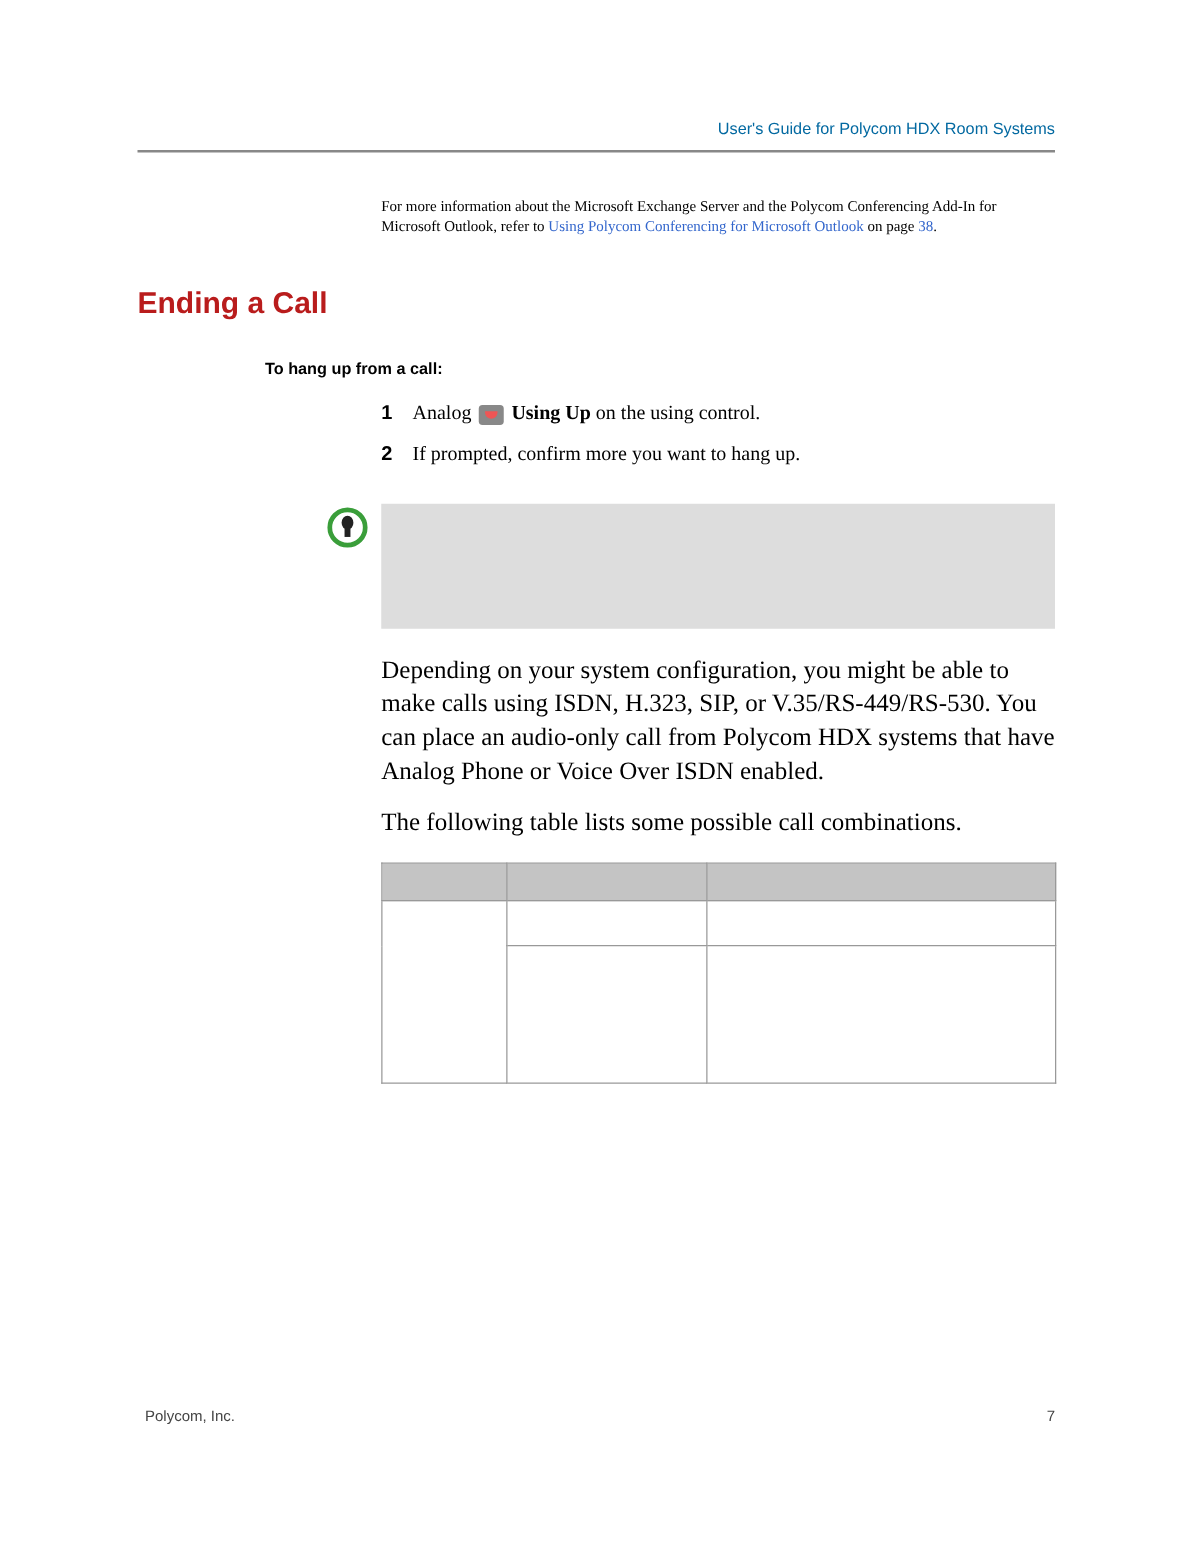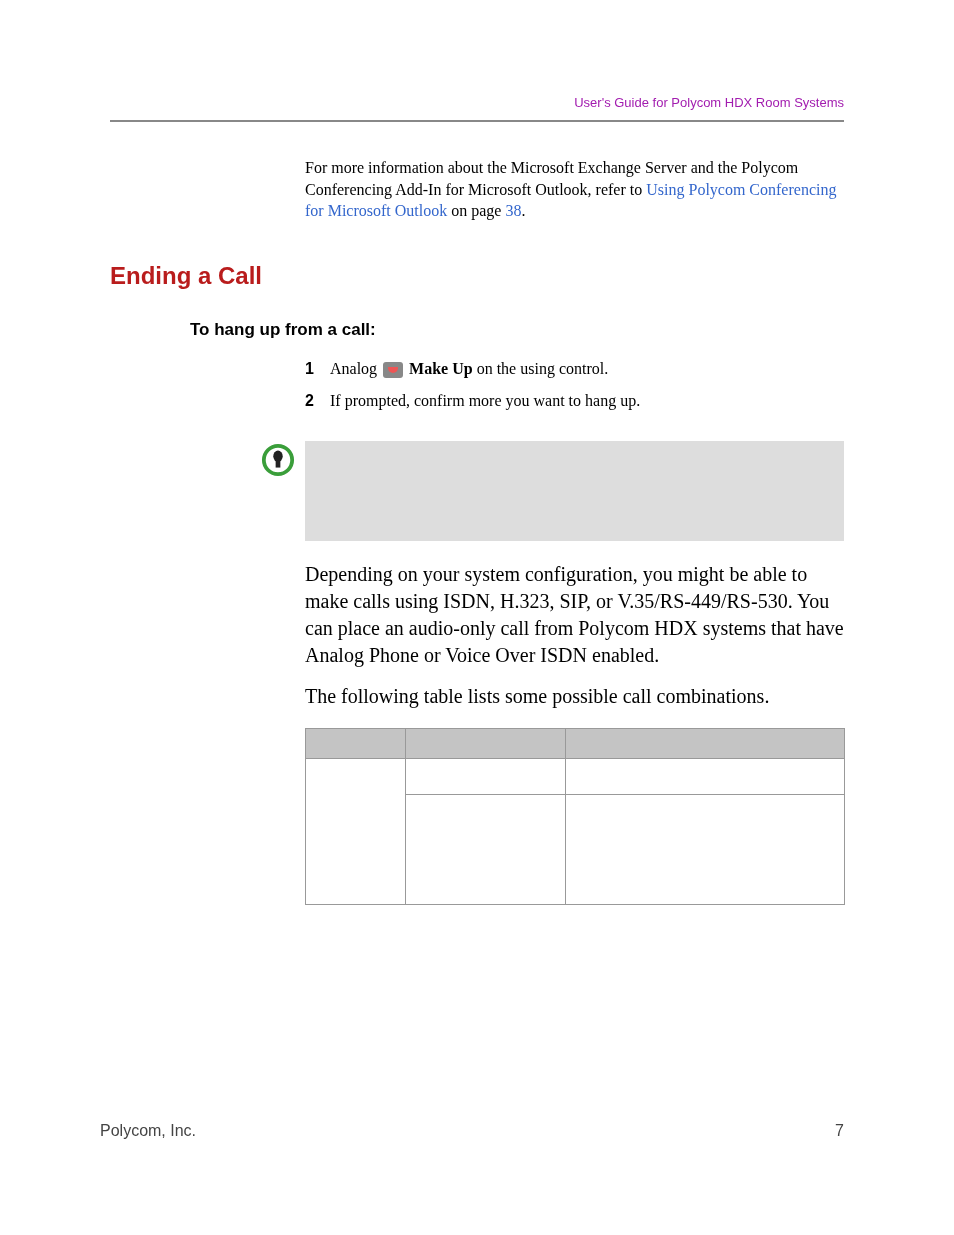--- a/index.html
+++ b/index.html
@@ -16,52 +16,52 @@
       color: #000;
     }
     .page {
       padding: 95px 110px 60px 110px;
       height: 100%;
       position: relative;
     }
     .header-title {
       text-align: right;
       font-size: 13px;
-      color: #a21caf;
+      color: #0369a1;
       margin-bottom: 10px;
       font-family: Arial, sans-serif;
     }
     .header-rule {
       border: none;
       border-top: 2px solid #888;
       margin-bottom: 35px;
     }
     .body-text {
-      font-size: 16px;
+      font-size: 12px;
       line-height: 1.35;
       margin-left: 195px;
       margin-bottom: 10px;
       color: #000;
     }
     .link {
       color: #3366cc;
     }
     .section-heading {
       font-family: Arial, sans-serif;
       font-size: 24px;
       font-weight: bold;
       color: #b91c1c;
       margin-top: 40px;
       margin-bottom: 30px;
     }
     .procedure-heading {
       font-family: Arial, sans-serif;
-      font-size: 17px;
-      font-weight: bold;
-      margin-left: 80px;
+      font-size: 13px;
+      font-weight: bold;
+      margin-left: 102px;
       margin-bottom: 18px;
     }
     .step {
       margin-left: 195px;
       font-size: 16px;
       line-height: 1.4;
       margin-bottom: 10px;
       display: flex;
     }
     .step-num {
@@ -144,26 +144,26 @@
       border: 1px solid #999;
       height: 36px;
       vertical-align: top;
     }
     .call-table .col1 { width: 100px; }
     .call-table .col2 { width: 160px; }
     .call-table .col3 { width: 280px; }
     .footer {
       position: absolute;
       bottom: 95px;
-      left: 100px;
+      left: 116px;
       right: 110px;
       display: flex;
       justify-content: space-between;
       font-family: Arial, sans-serif;
-      font-size: 16px;
+      font-size: 12px;
       color: #444;
     }
   </style>
 </head>
 <body>
 
 <div class="page">
   <div class="header-title">User's Guide for Polycom HDX Room Systems</div>
   <hr class="header-rule">
 
@@ -171,21 +171,21 @@
     <span>For more information about the Microsoft Exchange Server and the Polycom Conferencing Add-In for Microsoft Outlook, refer to </span><span class="link">Using Polycom Conferencing for Microsoft Outlook</span><span> on page </span><span class="link">38</span><span>.</span>
   </p>
 
   <h2 class="section-heading">Ending a Call</h2>
 
   <div class="procedure-heading">To hang up from a call:</div>
 
   <div class="step">
     <div class="step-num">1</div>
     <div class="step-content">
-      <span>Analog </span><span class="hangup-icon"></span> <span class="bold">Make Up</span><span> on the using control.</span>
+      <span>Analog </span><span class="hangup-icon"></span> <span class="bold">Using Up</span><span> on the using control.</span>
     </div>
   </div>
 
   <div class="step">
     <div class="step-num">2</div>
     <div class="step-content">If prompted, confirm more you want to hang up.</div>
   </div>
 
   <div class="note-block">
     <div class="note-icon-wrap">

